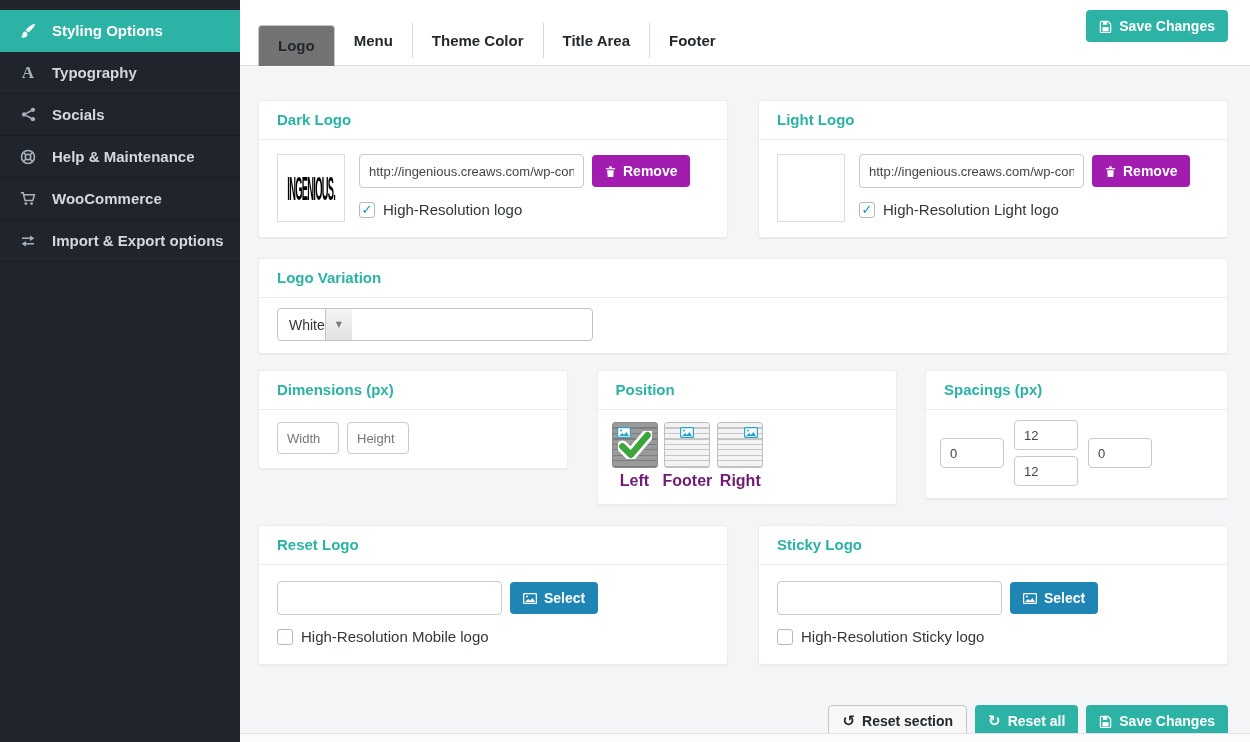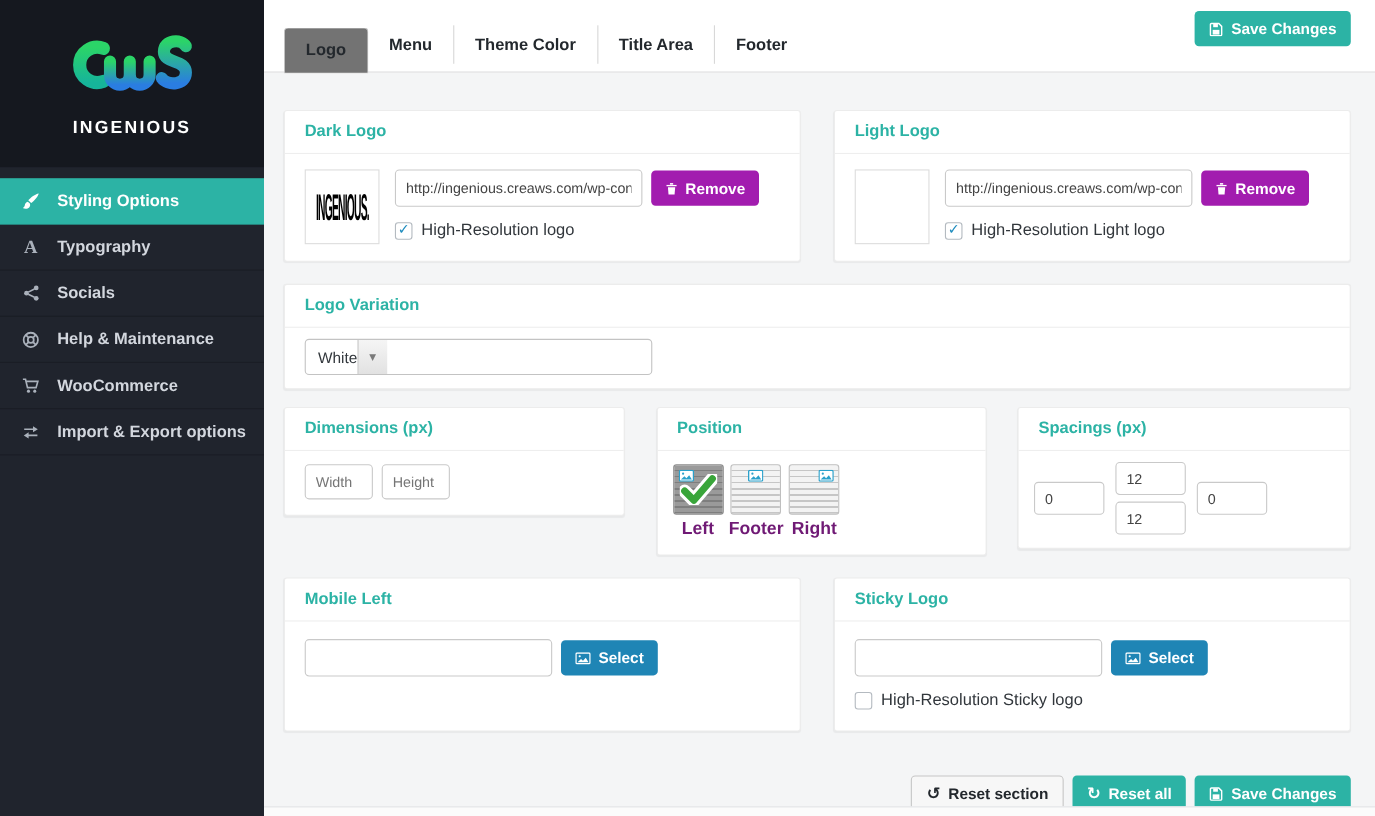--- a/index.html
+++ b/index.html
@@ -98,38 +98,20 @@
   .bottom-actions { display:flex; justify-content:flex-end; gap:8px; margin-top:40px; }
   .uglyph { font-family:"DejaVu Sans", sans-serif; font-size:15px; font-weight:bold; line-height:1; }
   .footer-strip { position:absolute; left:240px; right:0; bottom:0; height:9px; background:#fbfbfb; border-top:1px solid #e1e3e6; }
 
   svg { display:block; }
 </style>
 </head>
 <body>
 
 <div class="sidebar">
-  <div class="brand-block">
-    <svg width="128" height="76" viewBox="0 0 128 76">
-      <defs>
-        <linearGradient id="g1" x1="0" y1="0" x2="0" y2="1">
-          <stop offset="0" stop-color="#2bd468"></stop>
-            <stop offset="1" stop-color="#16b49a"></stop>
-        </linearGradient>
-        <linearGradient id="g2" x1="0" y1="0" x2="0" y2="1">
-          <stop offset="0" stop-color="#2bd468"></stop>
-            <stop offset="1" stop-color="#2a7de1"></stop>
-        </linearGradient>
-      </defs>
-      <path d="M38 18 A16 16 0 1 0 38 48" fill="none" stroke="url(#g1)" stroke-width="12" stroke-linecap="round"></path>
-      <path d="M44 30 v12 a9 9 0 0 0 18 0 v-12 M62 30 v12 a9 9 0 0 0 18 0 v-12" fill="none" stroke="url(#g2)" stroke-width="11" stroke-linecap="round"></path>
-      <path d="M113 16 C 109 9 93 10 93 21 C 93 32 113 28 113 40 C 113 52 96 52 91 45" fill="none" stroke="url(#g2)" stroke-width="11" stroke-linecap="round"></path>
-    </svg>
-    <div class="brand-name">INGENIOUS</div>
-  </div>
 
   <div class="side-menu">
     <div class="side-item active">
       <span class="s-icon">
         <svg width="16" height="16" viewBox="0 0 16 16" fill="currentColor">
             <path d="M15.2.8c-3.2.6-7.4 3.6-9.5 6.2l2.6 2.6C10.9 7.5 14.4 4 15.2.8z"></path>
             <path d="M5.2 8.3C3.7 8.7 2.8 9.8 2.6 11.4 2.4 12.9 1.8 13.5.7 14c1.7 1.1 4.5.9 5.8-.4 1-1 1.2-2.5.5-3.8z"></path>
           </svg>
       </span>
       <span class="s-label">Styling Options</span>
@@ -336,32 +318,36 @@
           </div>
           <input type="text" value="0" style="">
         </div>
       </div>
     </div>
 
     <div class="gap20"></div>
 
     <div class="row row4">
       <div class="card">
-        <div class="card-h"><span class="title">Mobile Left</span></div>
+        <div class="card-h"><span class="title">Reset Logo</span></div>
         <div class="sel-body">
           <div class="field-row">
             <input type="text" class="url-input" value="" style="">
             <button class="btn btn-blue">
               <svg width="14" height="11" viewBox="0 0 14 11">
                   <rect x=".6" y=".6" width="12.8" height="9.8" rx="1" fill="none" stroke="#fff" stroke-width="1.3"></rect>
                   <circle cx="4" cy="3.6" r="1" fill="#fff"></circle>
                   <path d="M2 9l3.2-3 1.8 1.7L9.5 5l2.5 4z" fill="#fff"></path>
                 </svg>
               <span>Select</span>
             </button>
+          </div>
+          <div class="check-row">
+            <span class="checkbox"></span>
+            <span class="check-label">High-Resolution Mobile logo</span>
           </div>
         </div>
       </div>
 
       <div class="card">
         <div class="card-h"><span class="title">Sticky Logo</span></div>
         <div class="sel-body">
           <div class="field-row">
             <input type="text" class="url-input" value="" style="">
             <button class="btn btn-blue">

